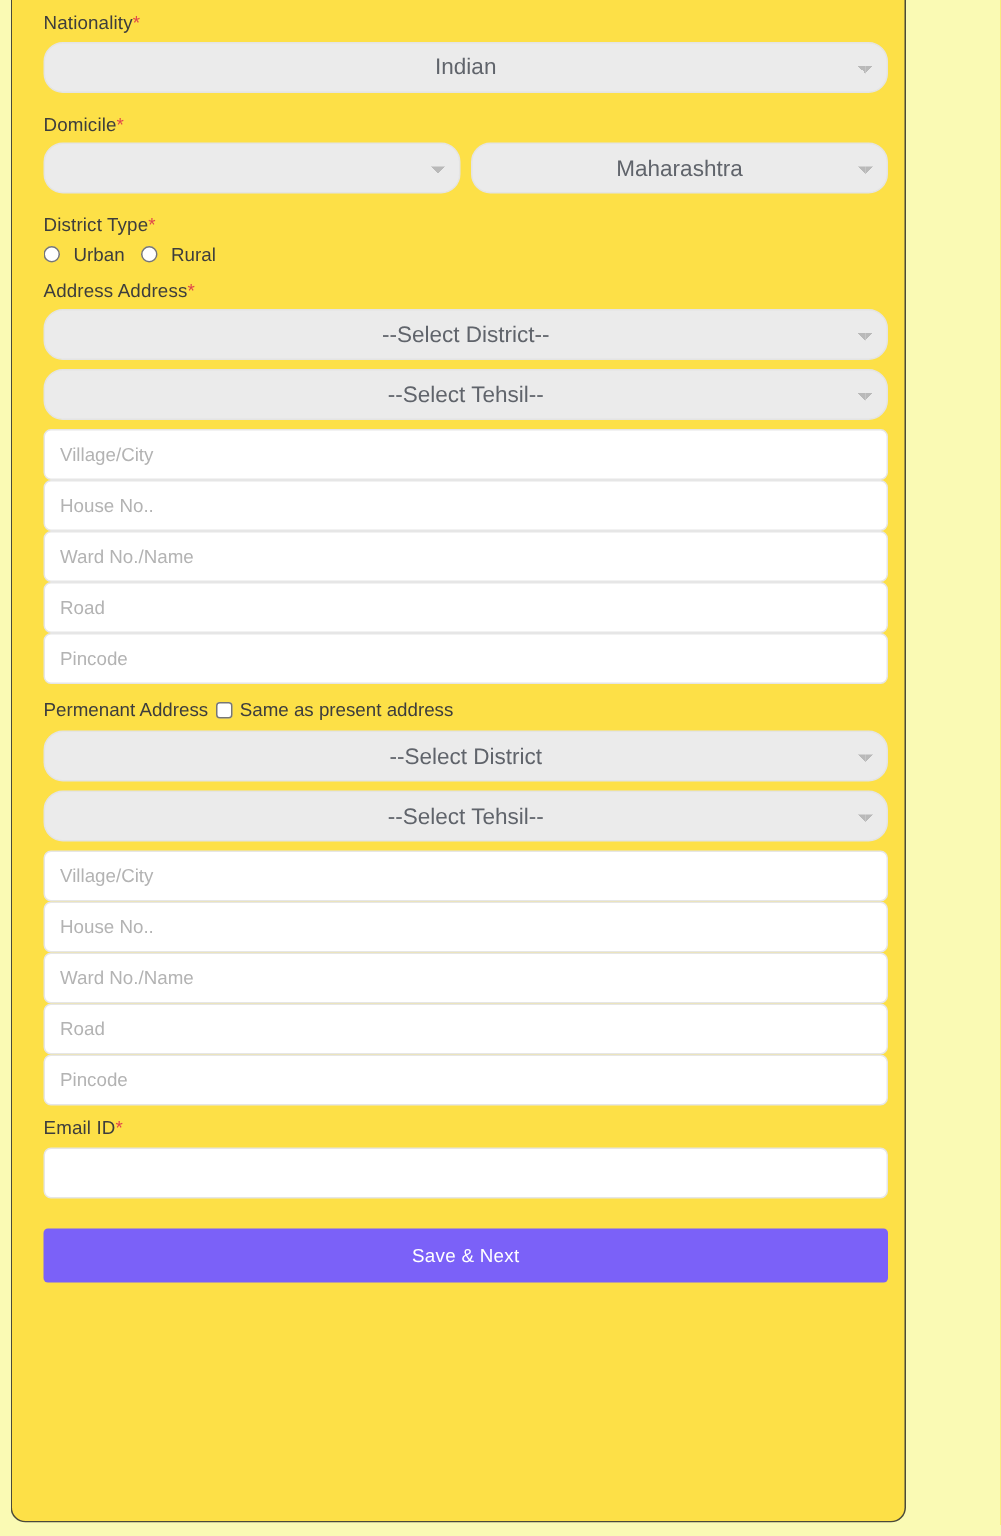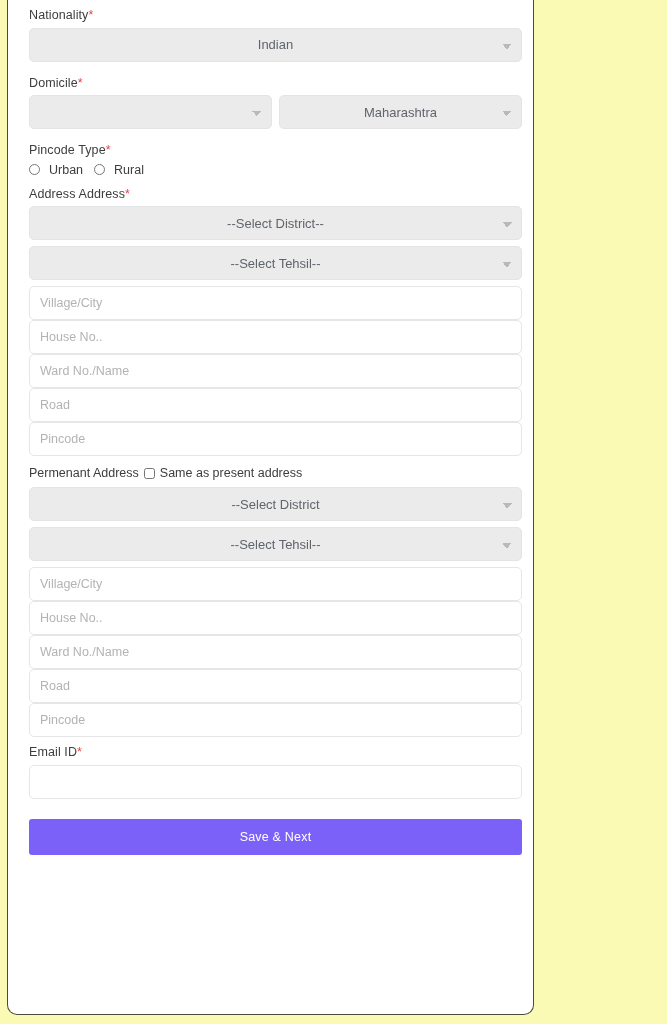--- a/index.html
+++ b/index.html
@@ -10,23 +10,23 @@
     width: 667px;
     height: 1024px;
     background: #fafab4;
     font-family: "Liberation Sans", sans-serif;
     overflow: hidden;
   }
   .page-frame {
     position: absolute;
     left: 7px;
     top: 0;
-    width: 527px;
+    width: 597px;
     height: 1015px;
-    background: #ffffff;
+    background: #fde047;
     border: 1px solid #4a4a3a;
     border-top: none;
     border-radius: 0 0 10px 10px;
     box-sizing: border-box;
     overflow: hidden;
   }
   .form-body {
     padding: 0 11px 0 21px;
     box-sizing: border-box;
     width: 100%;
@@ -47,23 +47,23 @@
   }
 
   
   .sel {
     -webkit-appearance: none;
     appearance: none;
     width: 100%;
     height: 34px;
     background: #ebebeb;
     border: 1px solid #e4e4e4;
-    border-radius: 5px;
-    font-family: "Liberation Sans", sans-serif;
-    font-size: 13px;
+    border-radius: 13px;
+    font-family: "Liberation Sans", sans-serif;
+    font-size: 15px;
     color: #60646b;
     text-align: center;
     text-align-last: center;
     padding: 0 22px;
     box-sizing: border-box;
     margin-bottom: 6px;
     background-image:
       linear-gradient(45deg, transparent 50%, #b9b9b9 50%),
       linear-gradient(135deg, #b9b9b9 50%, transparent 50%);
     background-position:
@@ -190,21 +190,21 @@
       <select class="sel">
         <option></option>
       </select>
       <select class="sel">
         <option>Maharashtra</option>
       </select>
     </div>
 
     
     <div class="field-label">
-      <span>Pincode Type</span><span class="req-star">*</span>
+      <span>District Type</span><span class="req-star">*</span>
     </div>
     <div class="radio-row">
       <label class="radio-item">
         <input type="radio" name="resident" style="">
         <span>Urban</span>
       </label>
       <label class="radio-item">
         <input type="radio" name="resident" style="">
         <span>Rural</span>
       </label>

